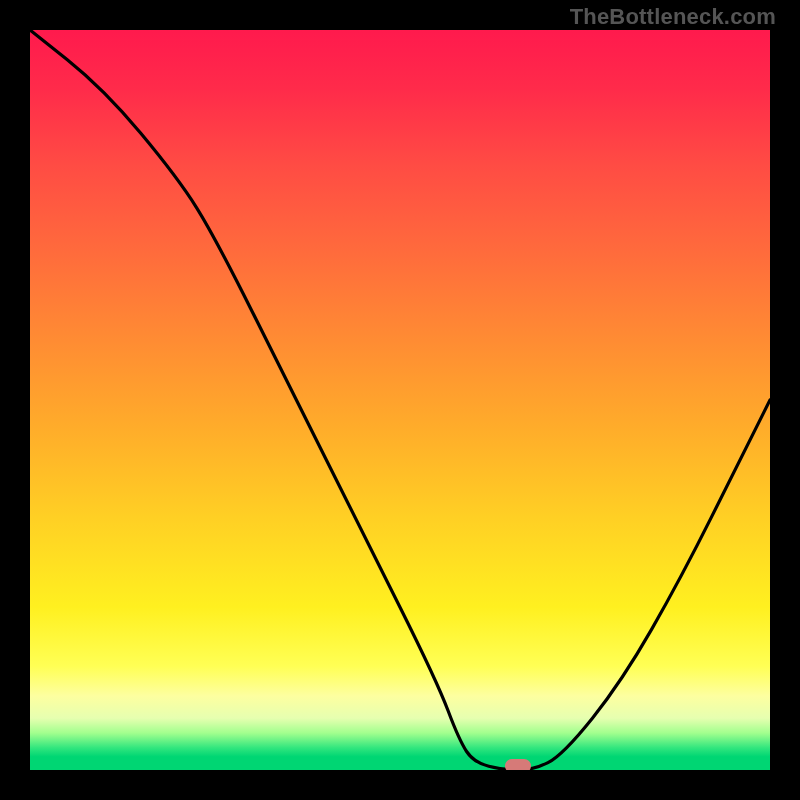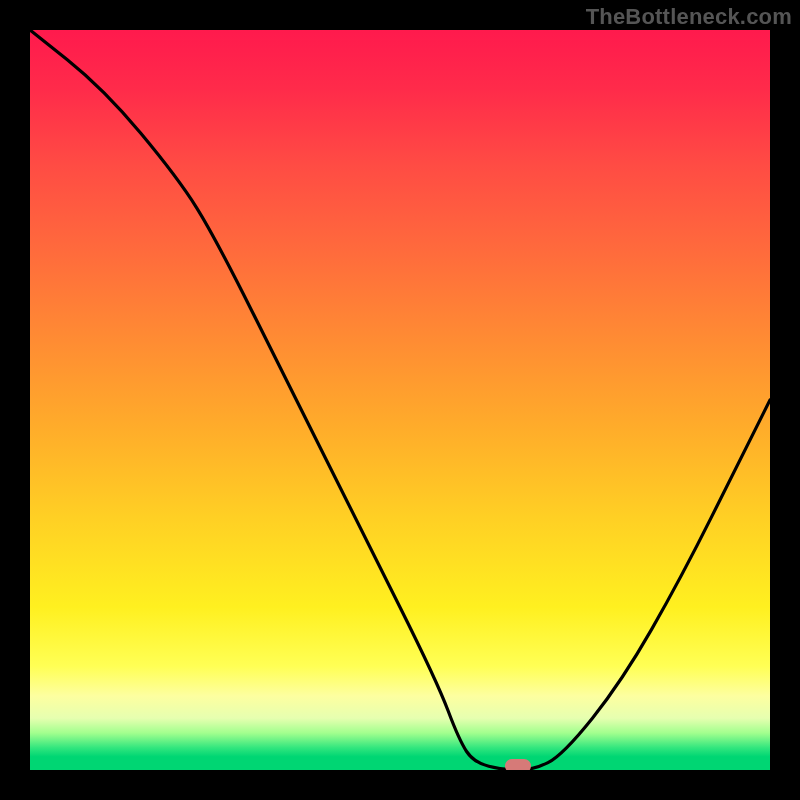--- a/index.html
+++ b/index.html
@@ -13,21 +13,21 @@
   }
   .frame {
     position: relative;
     width: 800px;
     height: 800px;
     background: #000;
   }
   .attribution {
     position: absolute;
     top: 4px;
-    right: 8px;
+    right: 24px;
     color: #555;
     font-size: 22px;
     font-weight: 600;
     letter-spacing: 0.2px;
     user-select: none;
     text-align: right;
   }
   .plot-area {
     position: absolute;
     left: 30px;

